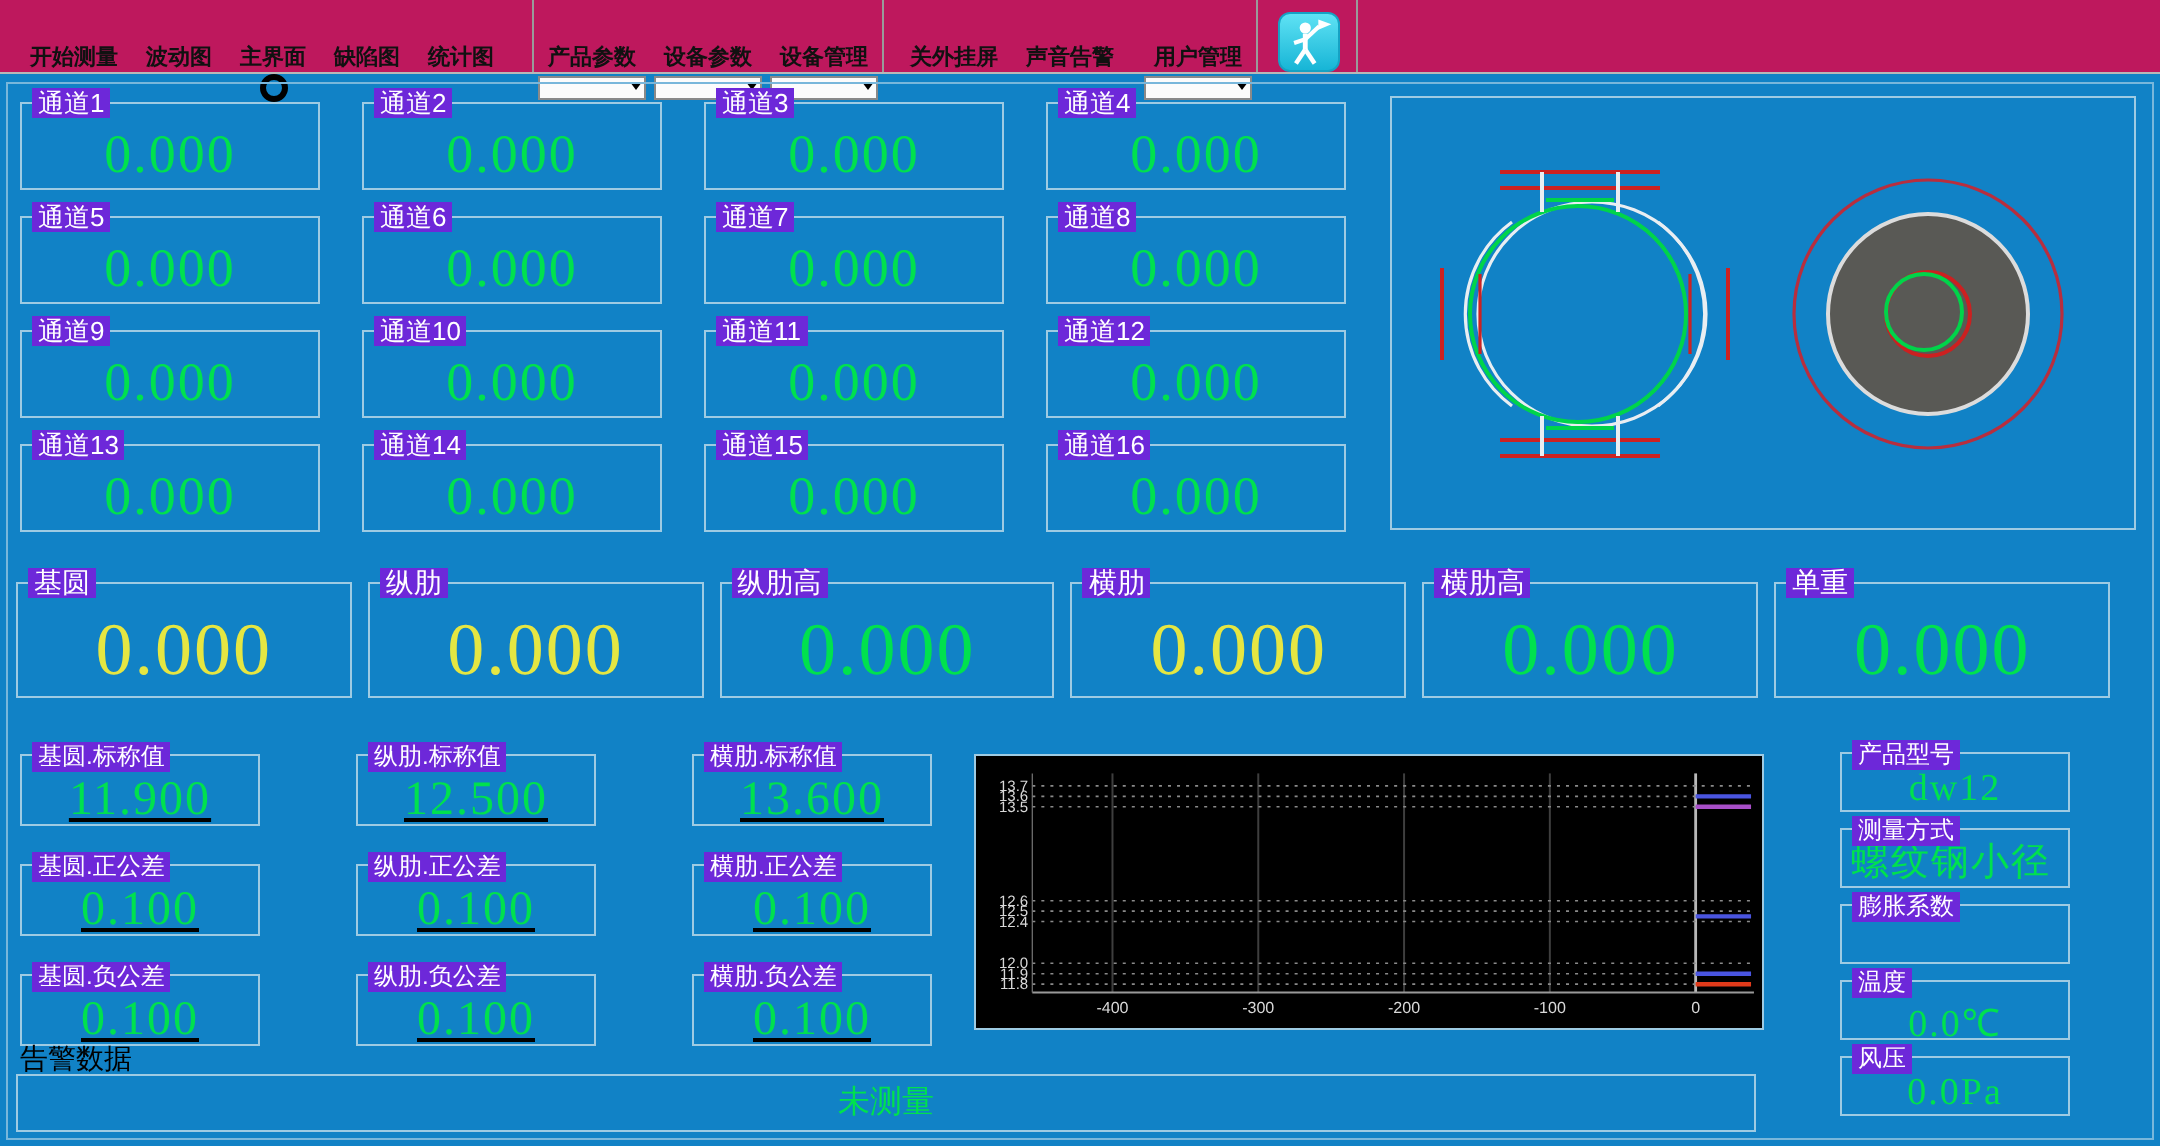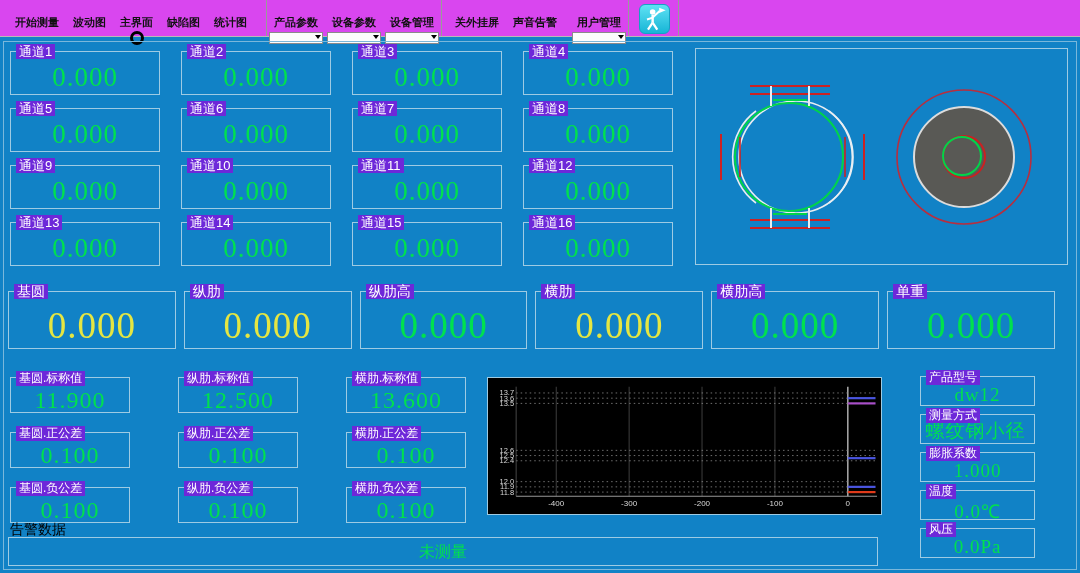--- a/index.html
+++ b/index.html
@@ -1,20 +1,20 @@
 <!DOCTYPE html>
 <html><head>
 <meta charset="utf-8">
 <style>
   html,body{margin:0;padding:0;background:#0c5d97;}
   .screen{position:relative;width:1080px;height:573px;background:#1182c6;overflow:hidden;
           font-family:"Liberation Sans",sans-serif;}
   
-  .toolbar{position:absolute;left:0;top:0;width:1080px;height:37px;background:#d946ef;
-           border-bottom:1px solid #b8b8b8;display:flex;align-items:center;box-sizing:border-box;
+  .toolbar{position:absolute;left:0;top:0;width:1080px;height:37px;background:#be185d;
+           border-bottom:1px solid #b8b8b8;display:flex;align-items:flex-end;box-sizing:border-box;
            padding:8px 0 0 8px;}
   .tb-group{display:flex;}
   .tb-item{position:relative;margin:0 7px;font-size:11px;font-weight:bold;color:#111;
            white-space:nowrap;cursor:default;}
   .tb-item .ring{display:none;}
   .tb-item.active .ring{display:block;position:absolute;left:50%;margin-left:-7px;top:16px;
            width:8px;height:8px;border:3px solid #000;border-radius:50%;}
   .tb-item .dropdown{display:none;}
   .tb-item.has-dropdown .dropdown{display:block;position:absolute;left:-5px;right:-5px;top:17px;
            height:10px;background:#fcfcfc;border:1px solid #8a8a8a;}
@@ -40,21 +40,21 @@
   
   .diagram-panel{position:absolute;left:695px;top:48px;width:373px;height:217px;
             border:1px solid #9ecbe3;box-sizing:border-box;}
   
   .measure-row{position:absolute;left:8px;top:291px;width:1047px;display:grid;
             grid-template-columns:repeat(6,1fr);column-gap:8px;grid-auto-rows:58px;}
   .meas .gvalue{margin-top:13px;font-size:37px;line-height:42px;}
   .meas .glabel{font-size:14px;}
   
   .param-grid{position:absolute;left:10px;top:377px;display:grid;
-            grid-template-columns:repeat(3,120px);column-gap:48px;row-gap:19px;grid-auto-rows:36px;}
+            grid-template-columns:repeat(3,120px);column-gap:48px;row-gap:19px;grid-auto-rows:36px;text-decoration:underline;}
   .param .glabel{font-size:12px;top:-7px;}
   .param .gvalue{margin-top:9px;font-size:24px;color:#00e14e;}
   
   .chart{position:absolute;left:487px;top:377px;width:395px;height:138px;background:#000;
             border:1px solid #9ecbe3;box-sizing:border-box;}
   
   .product-col{position:absolute;left:920px;top:376px;width:115px;display:flex;
             flex-direction:column;gap:8px;}
   .prod{height:30px;flex:none;}
   .prod .glabel{font-size:12px;top:-7px;}
@@ -422,21 +422,20 @@
         <span class="gvalue">dw12</span>
       </div>
 
       <div class="gbox prod big">
         <span class="glabel">测量方式</span>
         <span class="gvalue">螺纹钢小径</span>
       </div>
 
       <div class="gbox prod">
         <span class="glabel">膨胀系数</span>
-        <span class="gvalue">1.000</span>
       </div>
 
       <div class="gbox prod">
         <span class="glabel">温度</span>
         <span class="gvalue">0.0℃</span>
       </div>
 
       <div class="gbox prod">
         <span class="glabel">风压</span>
         <span class="gvalue">0.0Pa</span>

